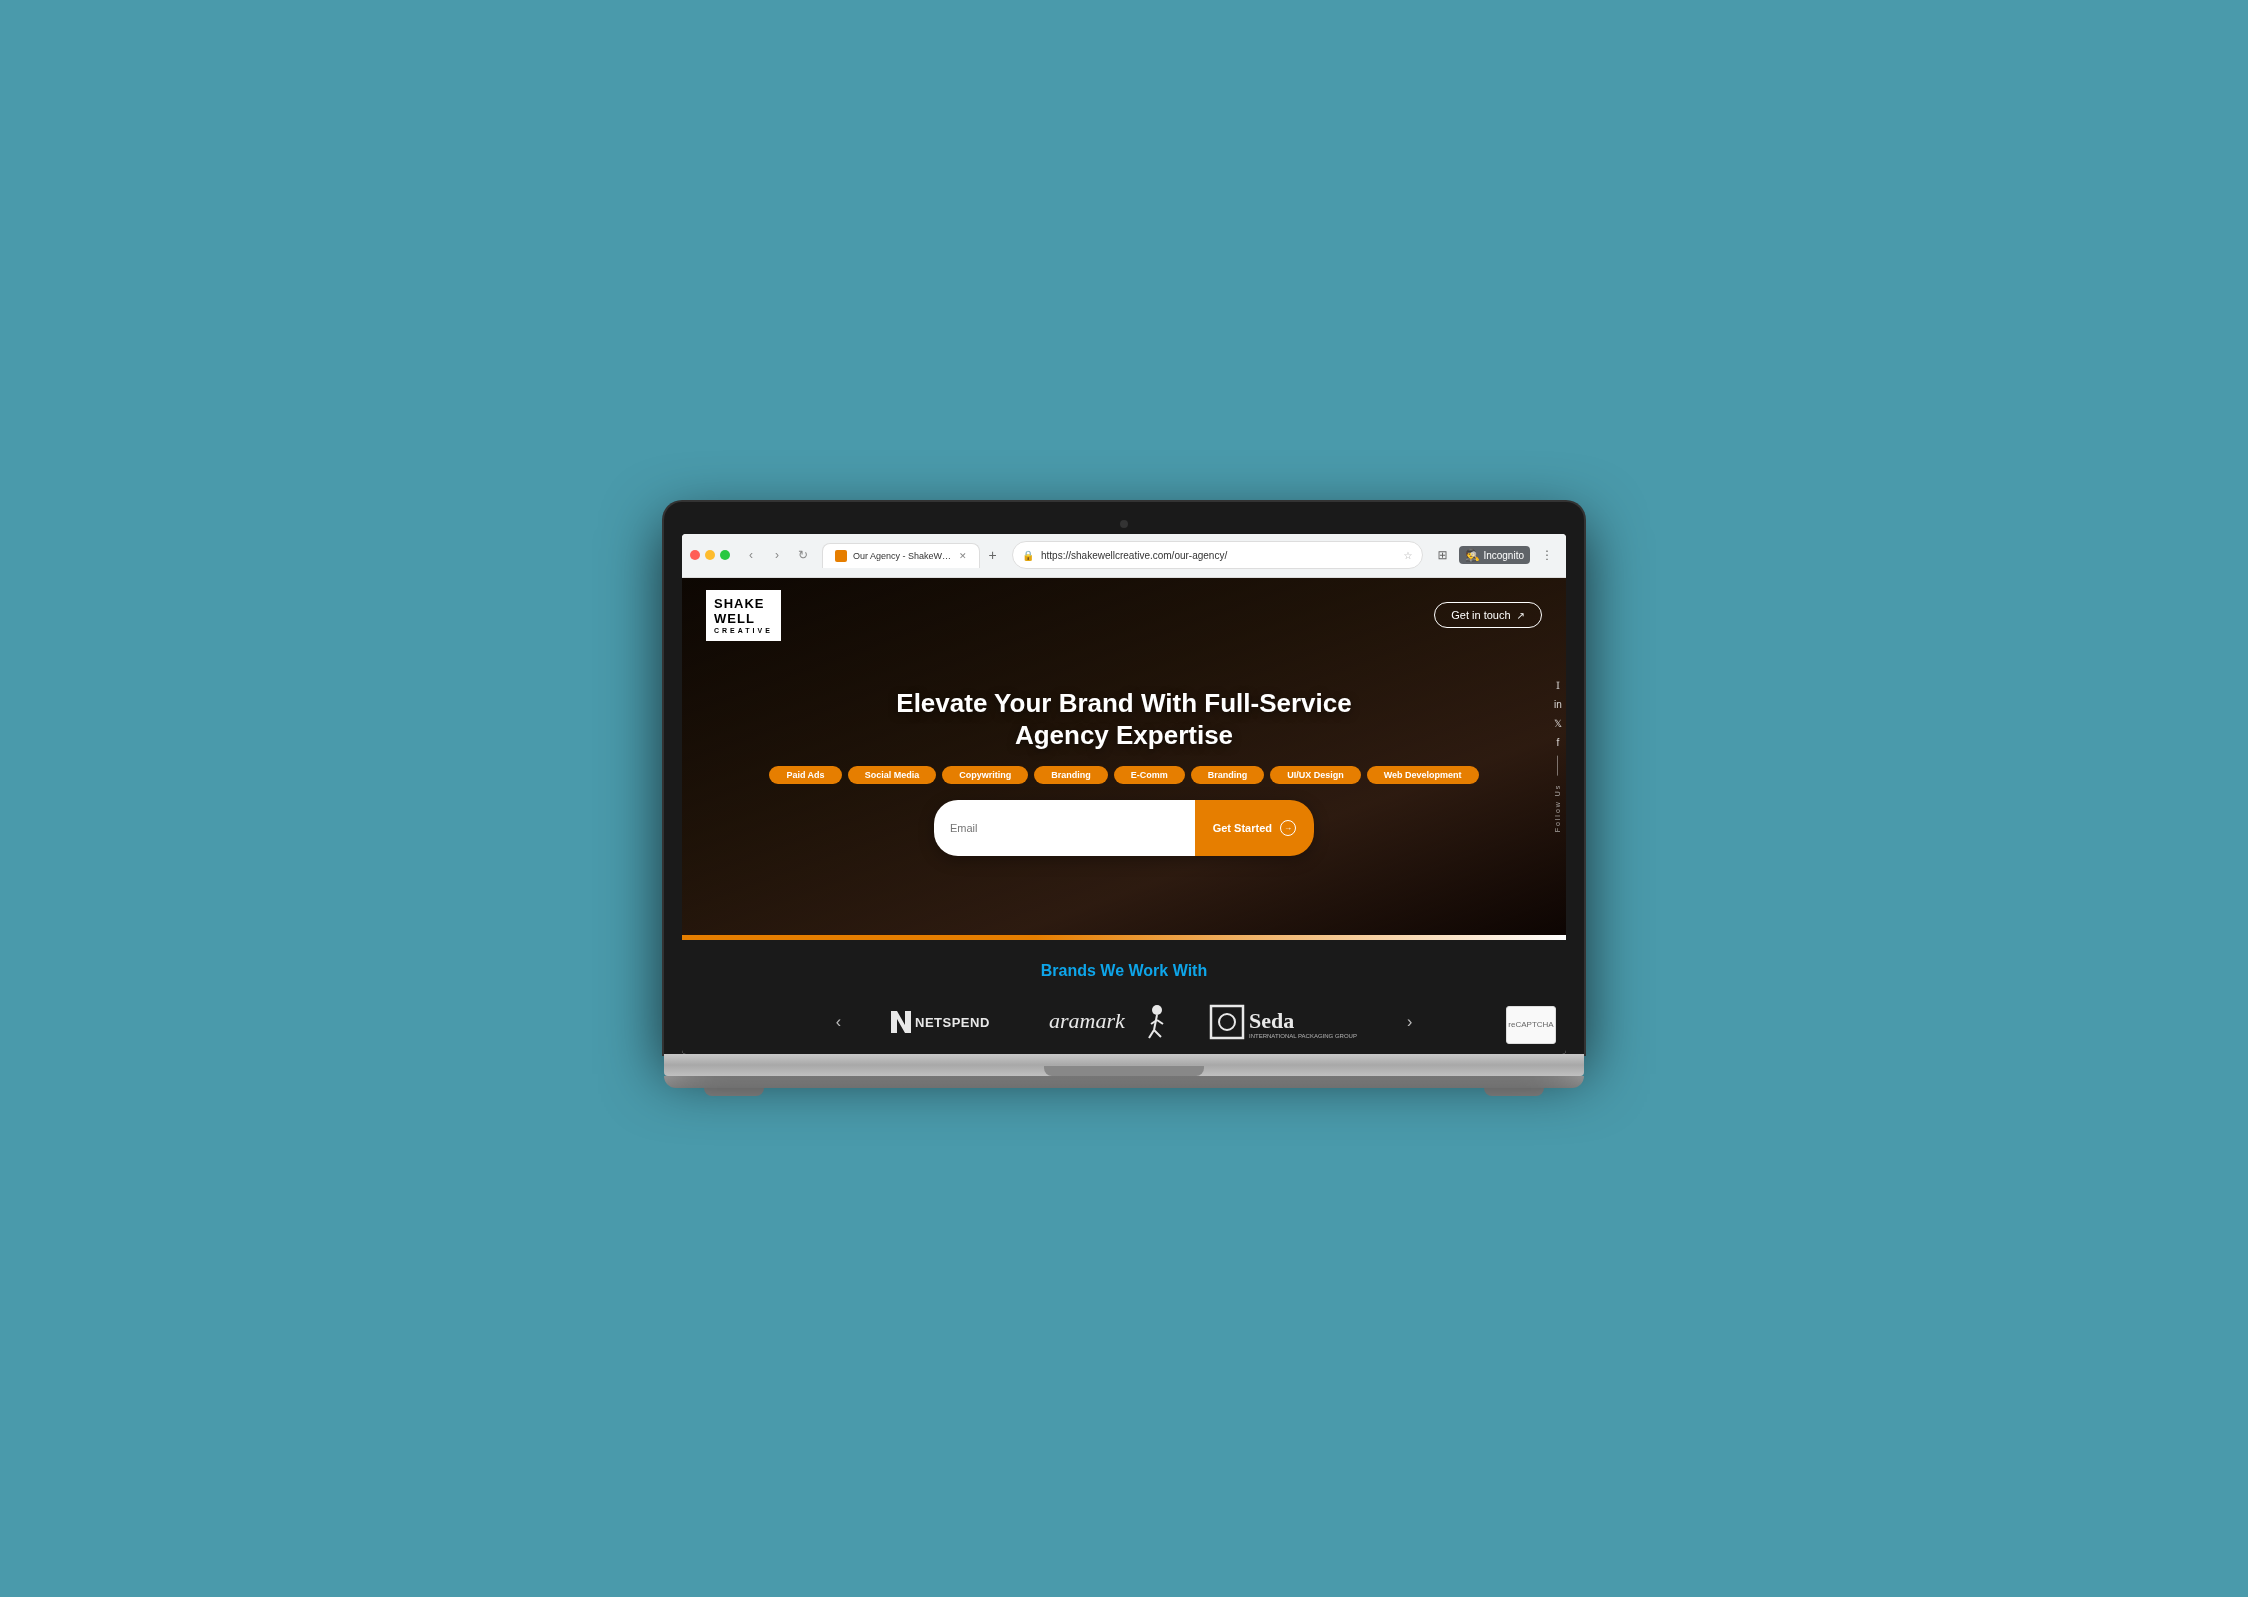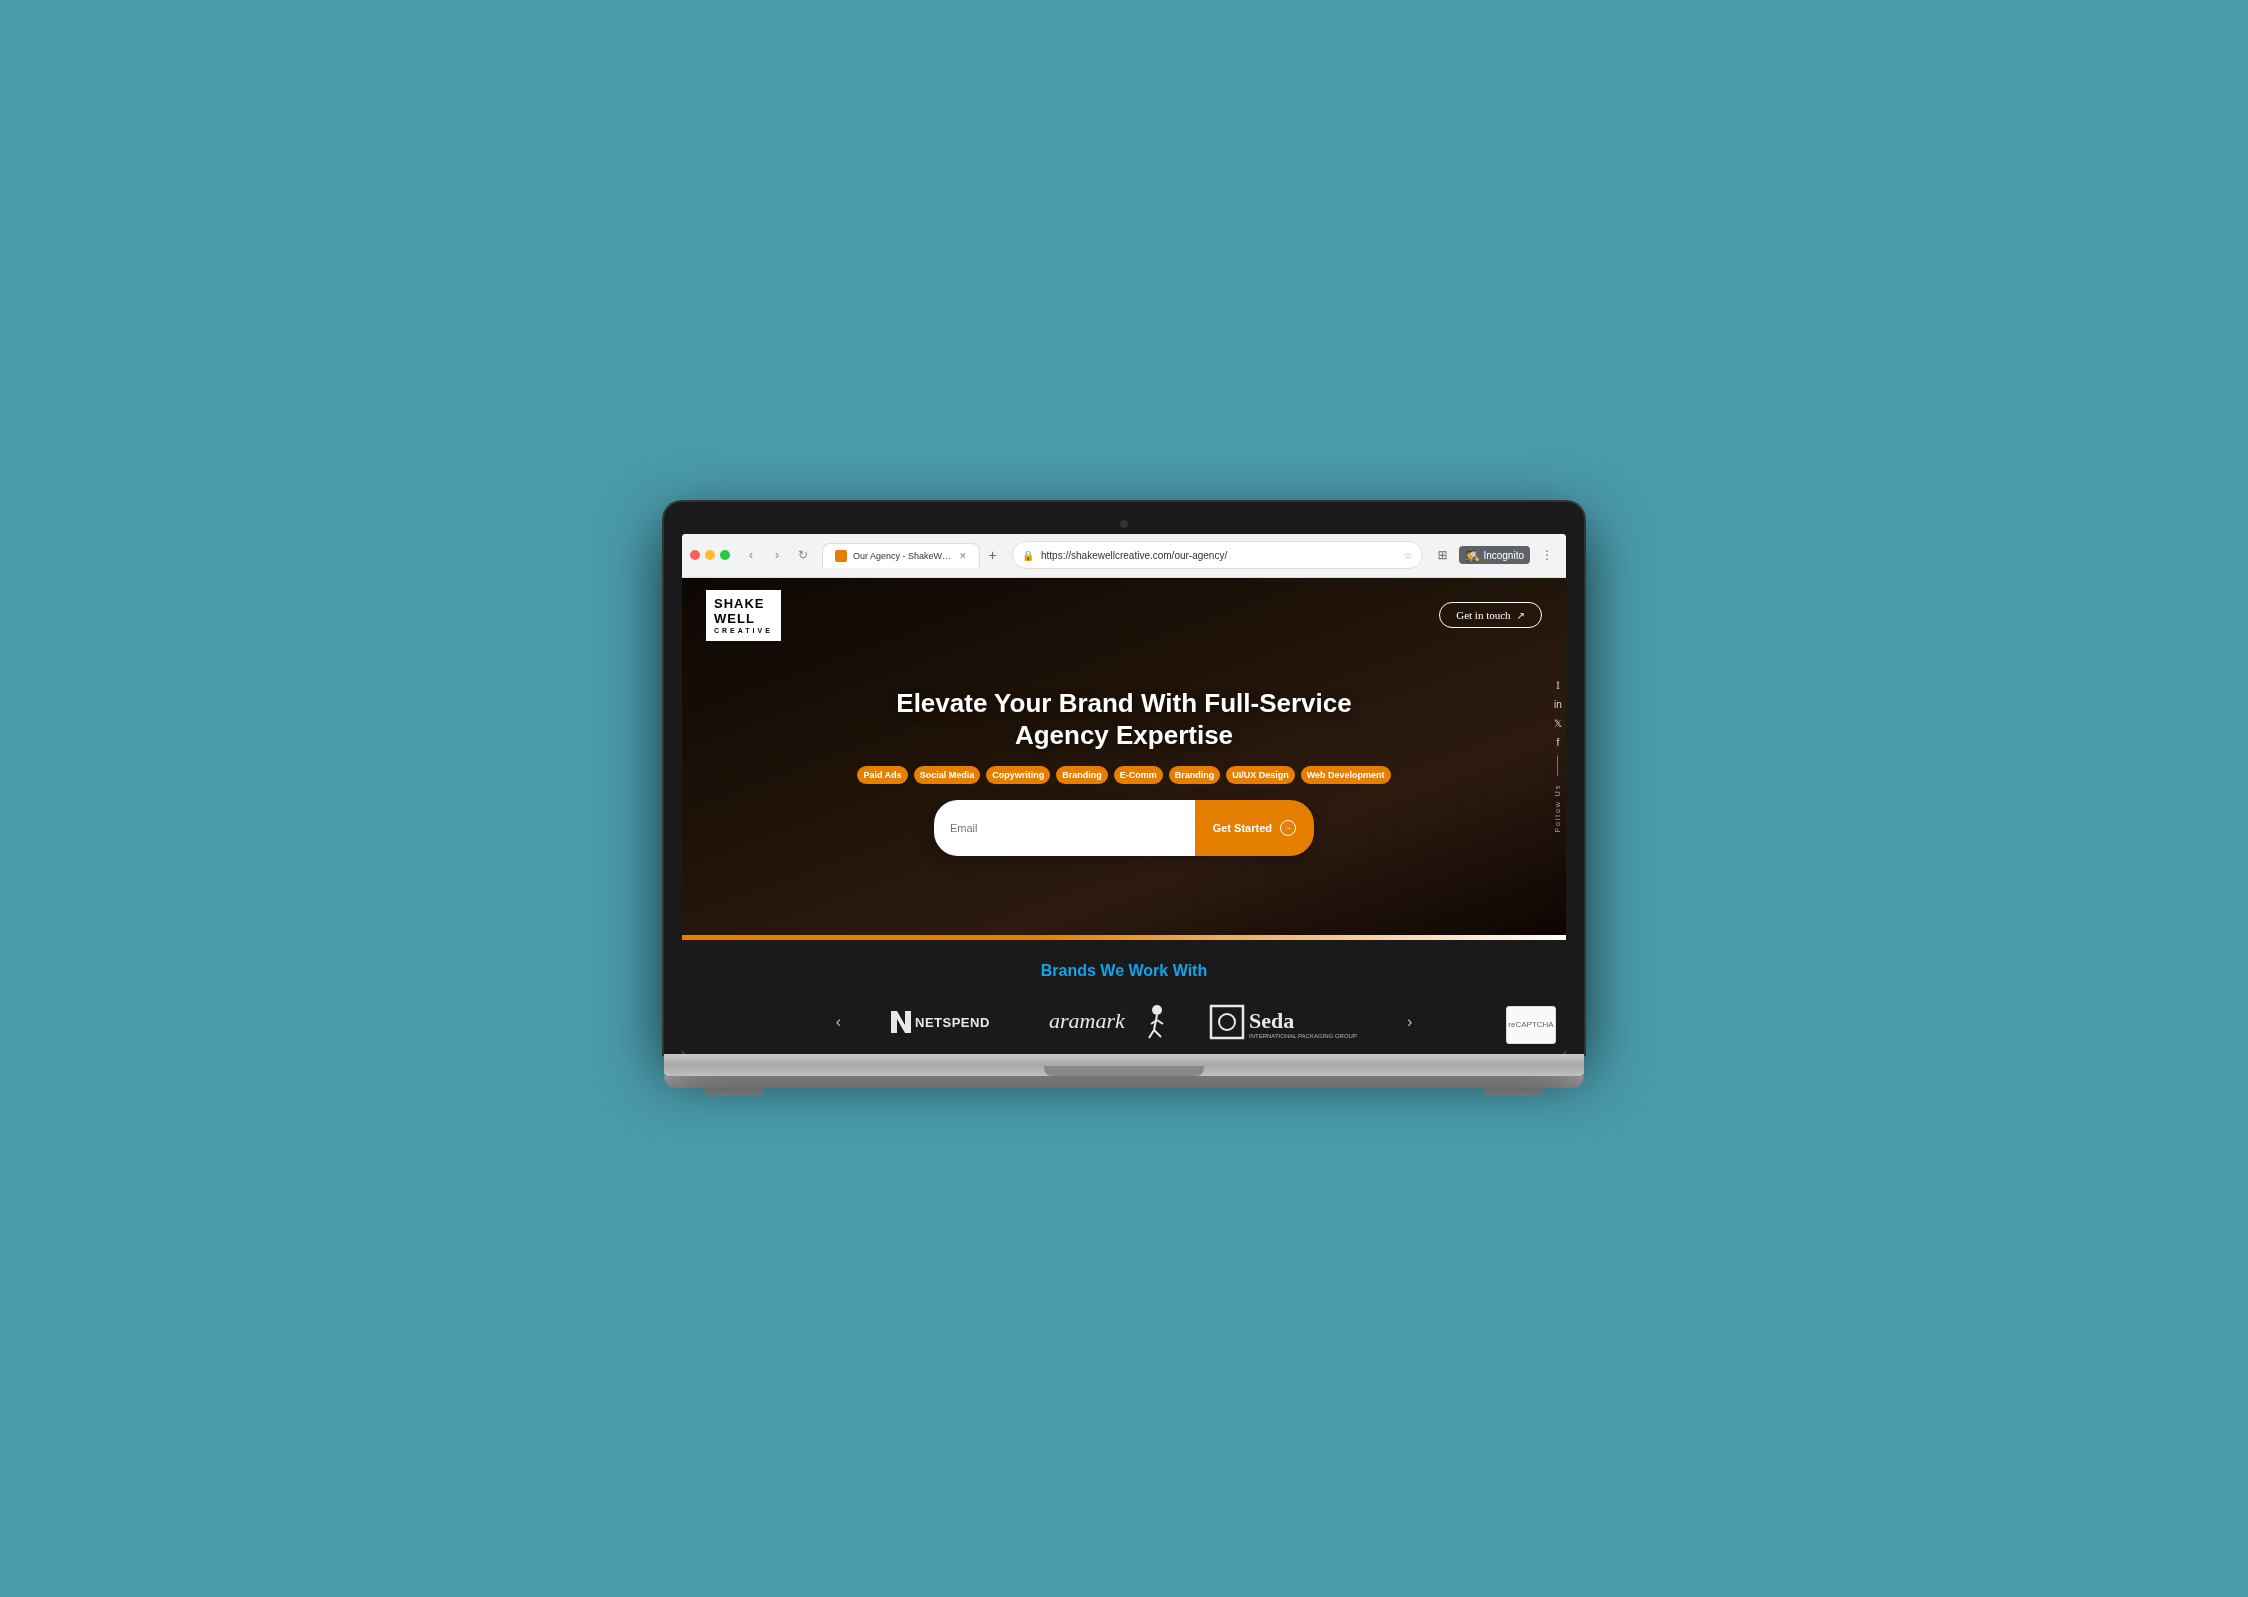--- a/index.html
+++ b/index.html
@@ -265,21 +265,20 @@
       background: transparent;
       color: #fff;
       border: 1.5px solid #fff;
       border-radius: 20px;
       padding: 6px 16px;
       font-size: 11px;
       cursor: pointer;
       display: flex;
       align-items: center;
       gap: 6px;
-      font-family: Liberation Serif, serif;
     }
     .btn-arrow {
       font-size: 10px;
     }
 
     
     .social-sidebar {
       position: absolute;
       right: 4px;
       top: 50%;
@@ -331,21 +330,21 @@
       gap: 6px;
       justify-content: center;
       flex-wrap: wrap;
       margin-bottom: 16px;
     }
     .service-tag {
       background: #e67e00;
       color: #fff;
       font-size: 9px;
       font-weight: 600;
-      padding: 4px 6px;
+      padding: 4px 17px;
       border-radius: 12px;
       cursor: pointer;
     }
     .email-form {
       display: flex;
       max-width: 380px;
       margin: 0 auto;
       border-radius: 24px;
       overflow: hidden;
       box-shadow: 0 4px 16px rgba(0,0,0,0.3);

